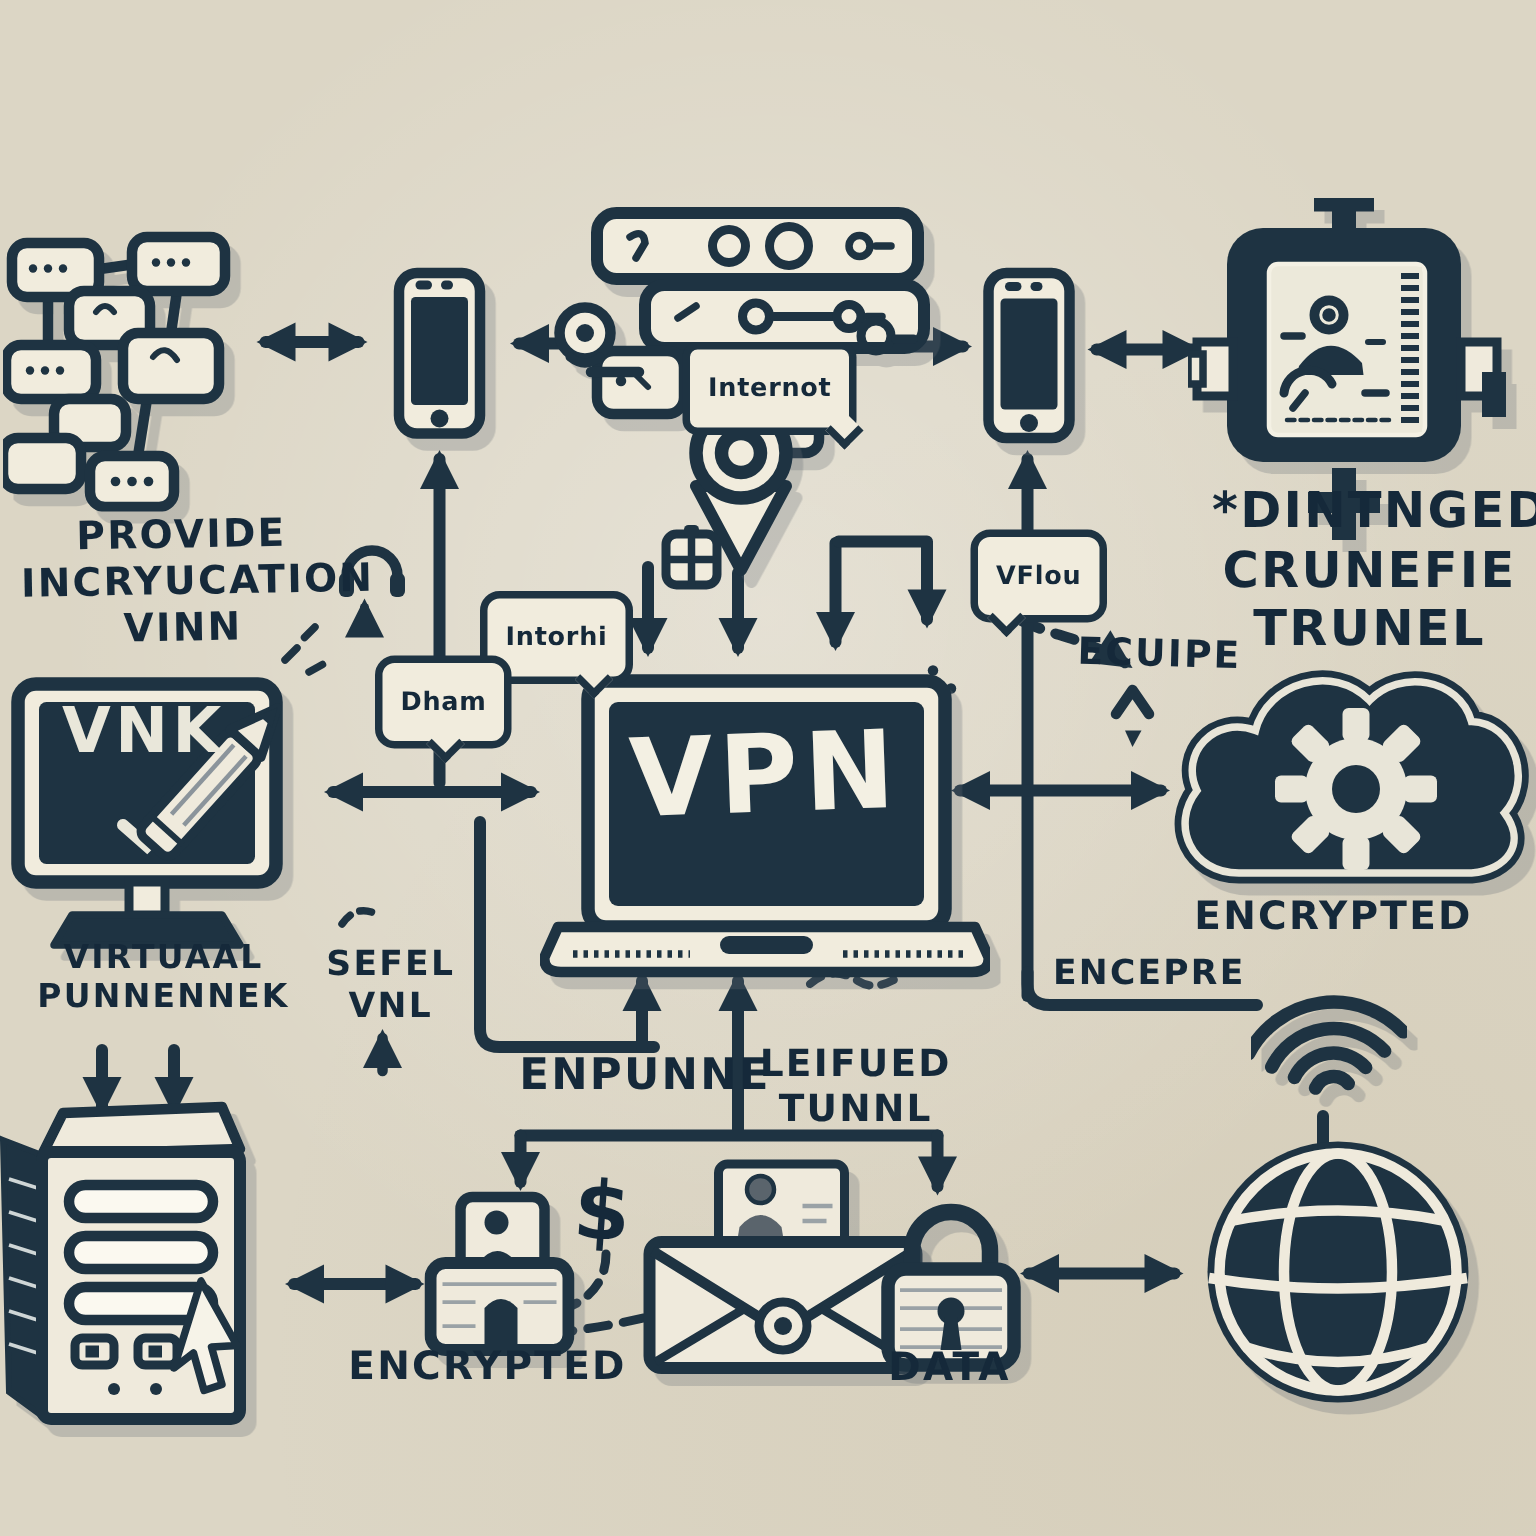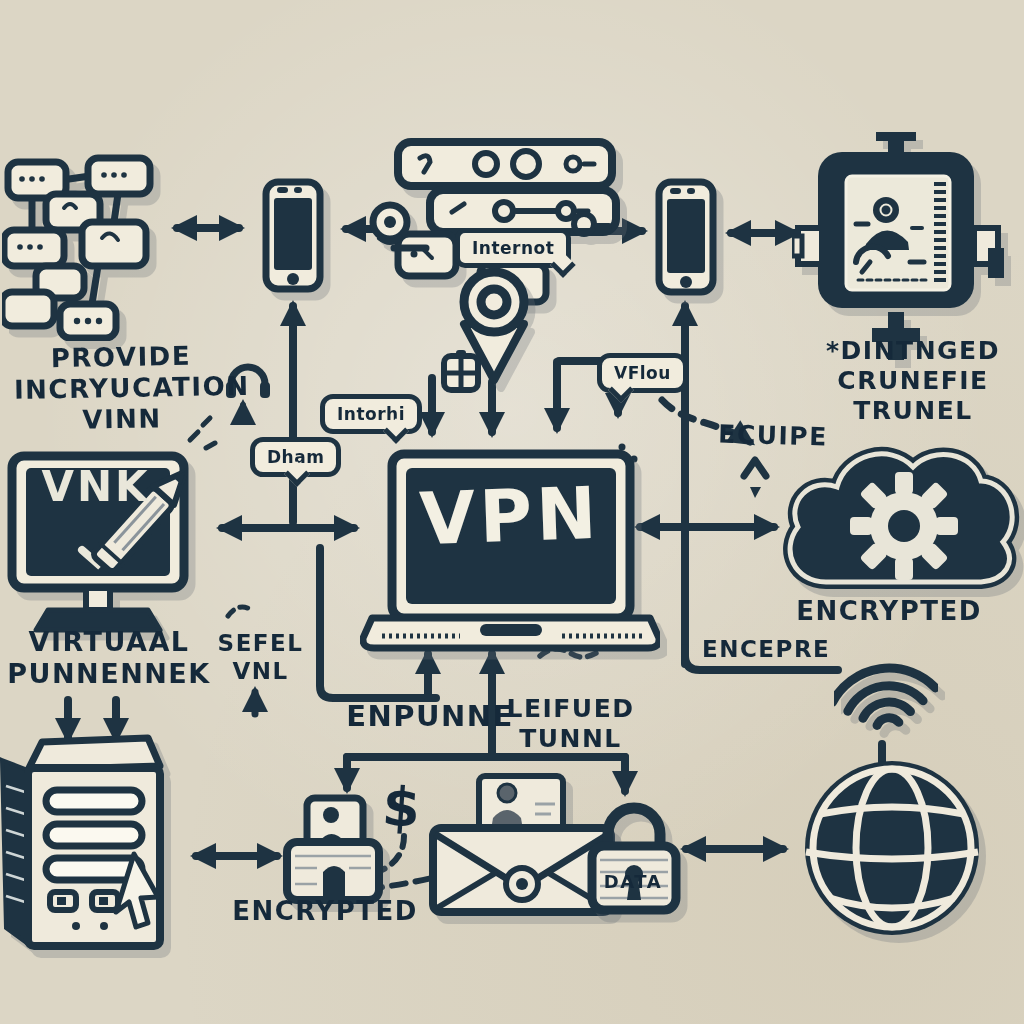--- a/index.html
+++ b/index.html
@@ -18,21 +18,21 @@
   .icon{position:absolute;z-index:2;}
   .icon svg{display:block;width:100%;height:100%;}
   .sketch{filter:drop-shadow(7px 8px 0 rgba(105,112,118,0.28));}
   .label{
     position:absolute;z-index:3;color:var(--ink_dark);font-weight:700;
     white-space:pre-line;text-align:center;line-height:1.2;letter-spacing:1.5px;
   }
   .bubble{
     position:absolute;z-index:3;background:var(--card);border:5px solid var(--ink);
     border-radius:13px;color:var(--ink_dark);font-weight:700;font-size:17px;
-    padding:5px 12px;letter-spacing:0.5px;
+    padding:16px 12px;letter-spacing:0.5px;
   }
   .bubble::after{
     content:"";position:absolute;width:13px;height:13px;background:var(--card);
     border-right:5px solid var(--ink);border-bottom:5px solid var(--ink);
     bottom:-11px;transform:rotate(45deg);
   }
   .tail-bc::after{left:40%;}
   .tail-br::after{right:12px;}
   .tail-bl::after{left:10px;}
   .screen-text{position:absolute;z-index:4;text-align:center;font-weight:700;color:#f3f0e3;}
@@ -415,36 +415,36 @@
       <rect x="0" y="106" width="10" height="20" fill="#efeadc" stroke="#1e3342" stroke-width="5"></rect>
       <rect x="182" y="98" width="24" height="36" fill="#efeadc" stroke="#1e3342" stroke-width="6"></rect>
       <rect x="196" y="118" width="16" height="30" fill="#1e3342"></rect>
       <rect x="96" y="182" width="16" height="48" fill="#1e3342"></rect>
       <rect x="80" y="198" width="48" height="14" fill="#1e3342"></rect>
     </svg>
   </div>
 
   <div class="bubble tail-br" style="left:320px;top:394px">Intorhi</div>
   <div class="bubble tail-bc" style="left:250px;top:437px">Dham</div>
-  <div class="bubble tail-bl" style="left:597px;top:353px">VFlou</div>
+  <div class="bubble tail-bl" style="left:647px;top:353px">VFlou</div>
   <div class="bubble" style="left:455px;top:228px;border-radius:10px">Internot</div>
 
   <div class="label" style="left:14px;top:342px;width:215px;font-size:26px;transform:rotate(-1deg)">PROVIDE
 INCRYUCATION
 VINN</div>
-  <div class="label" style="left:0px;top:626px;width:218px;font-size:27px">VIRTUAAL
+  <div class="label" style="left:0px;top:626px;width:218px;font-size:22px">VIRTUAAL
 PUNNENNEK</div>
-  <div class="label" style="left:808px;top:336px;width:210px;font-size:25px">*DINTNGED
+  <div class="label" style="left:808px;top:320px;width:210px;font-size:33px">*DINTNGED
 CRUNEFIE
 TRUNEL</div>
   <div class="label" style="left:714px;top:421px;width:118px;font-size:25px;transform:rotate(1.5deg)">ECUIPE</div>
   <div class="label" style="left:794px;top:596px;width:190px;font-size:26px">ENCRYPTED</div>
   <div class="label" style="left:702px;top:636px;width:125px;font-size:23px">ENCEPRE</div>
   <div class="label" style="left:213px;top:630px;width:95px;font-size:23px">SEFEL
 VNL</div>
   <div class="label" style="left:330px;top:699px;width:200px;font-size:29px">ENPUNNE</div>
   <div class="label" style="left:503px;top:694px;width:135px;font-size:25px">LEIFUED
 TUNNL</div>
   <div class="label" style="left:230px;top:896px;width:190px;font-size:26px">ENCRYPTED</div>
-  <div class="label" style="left:566px;top:871px;width:134px;font-size:18px">DATA</div>
+  <div class="label" style="left:566px;top:897px;width:134px;font-size:26px">DATA</div>
   <div class="label" style="left:372px;top:776px;width:60px;font-size:54px;transform:rotate(4deg)">$</div>
 
 </div>
 
 </body></html>

